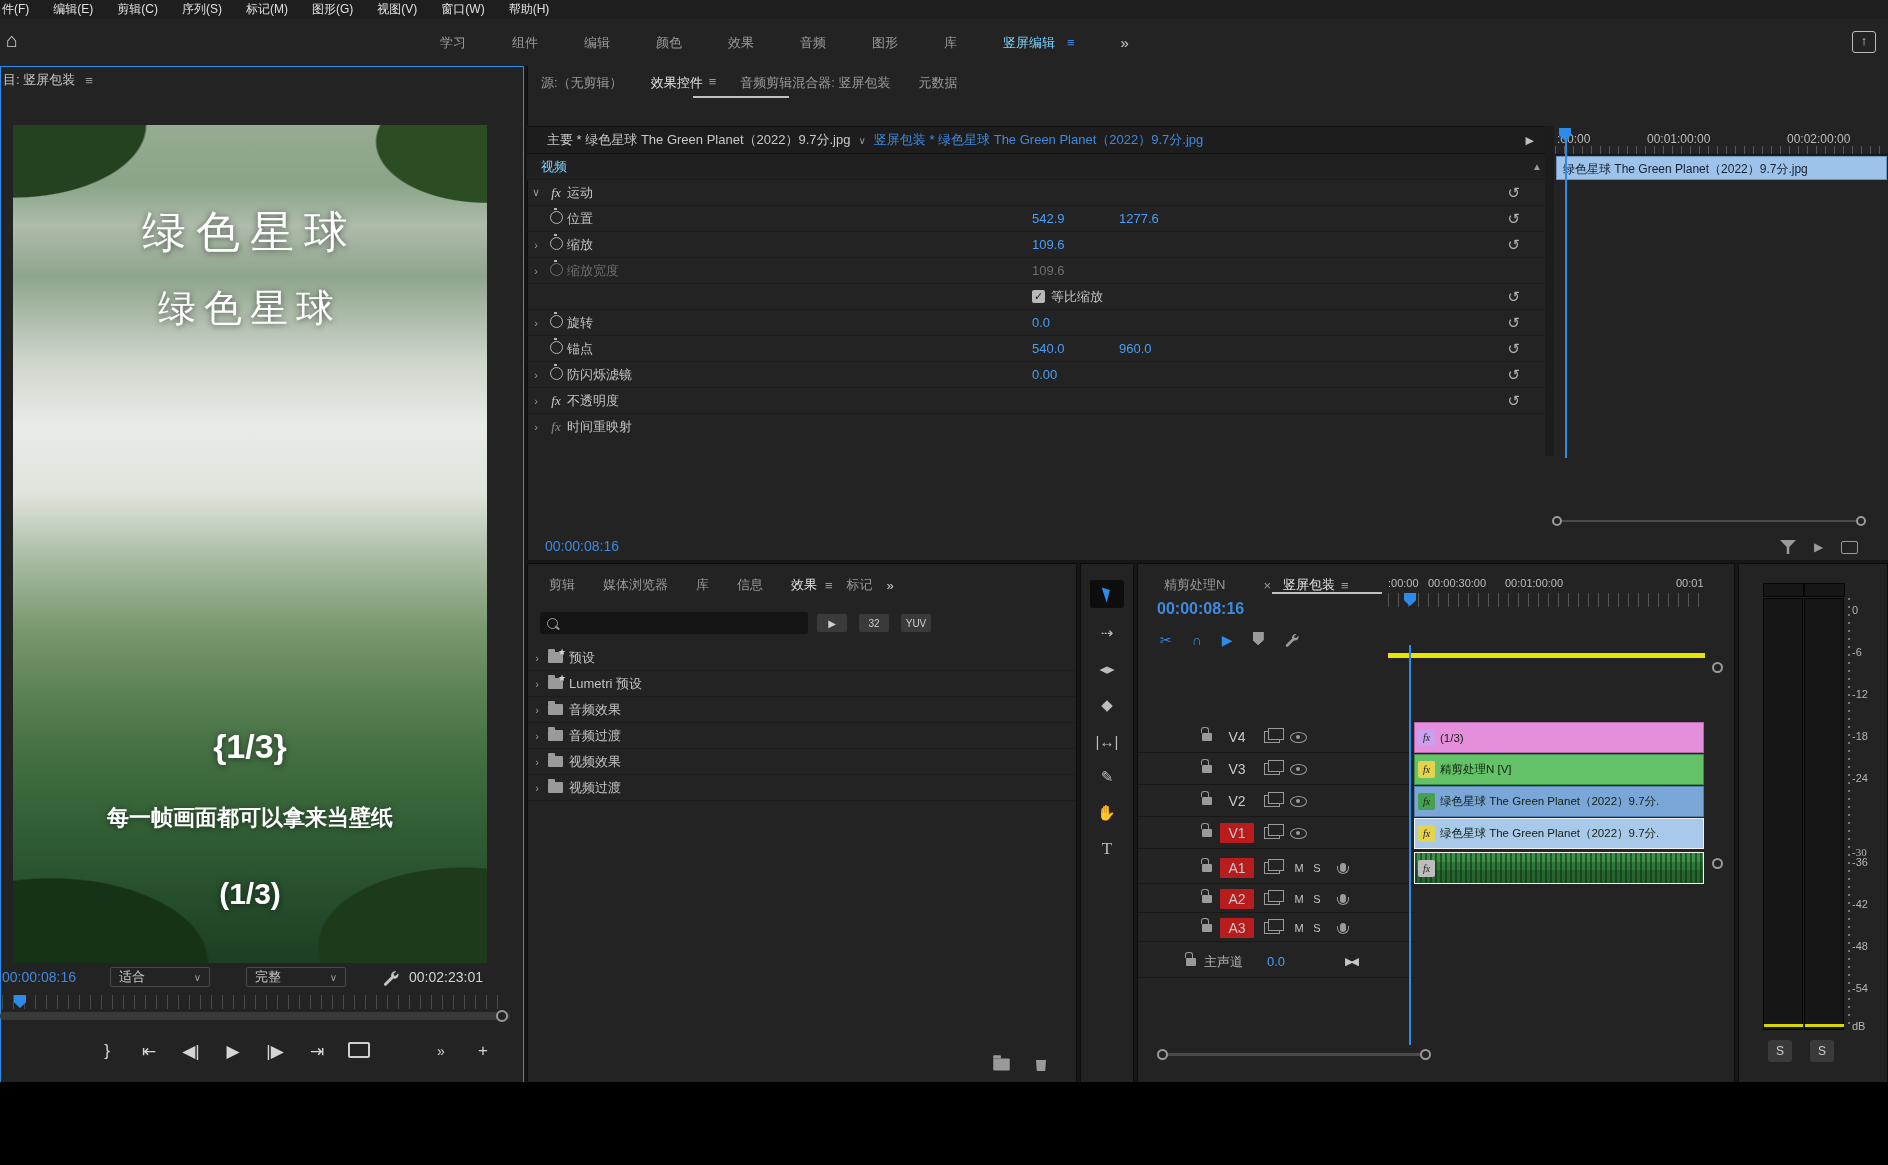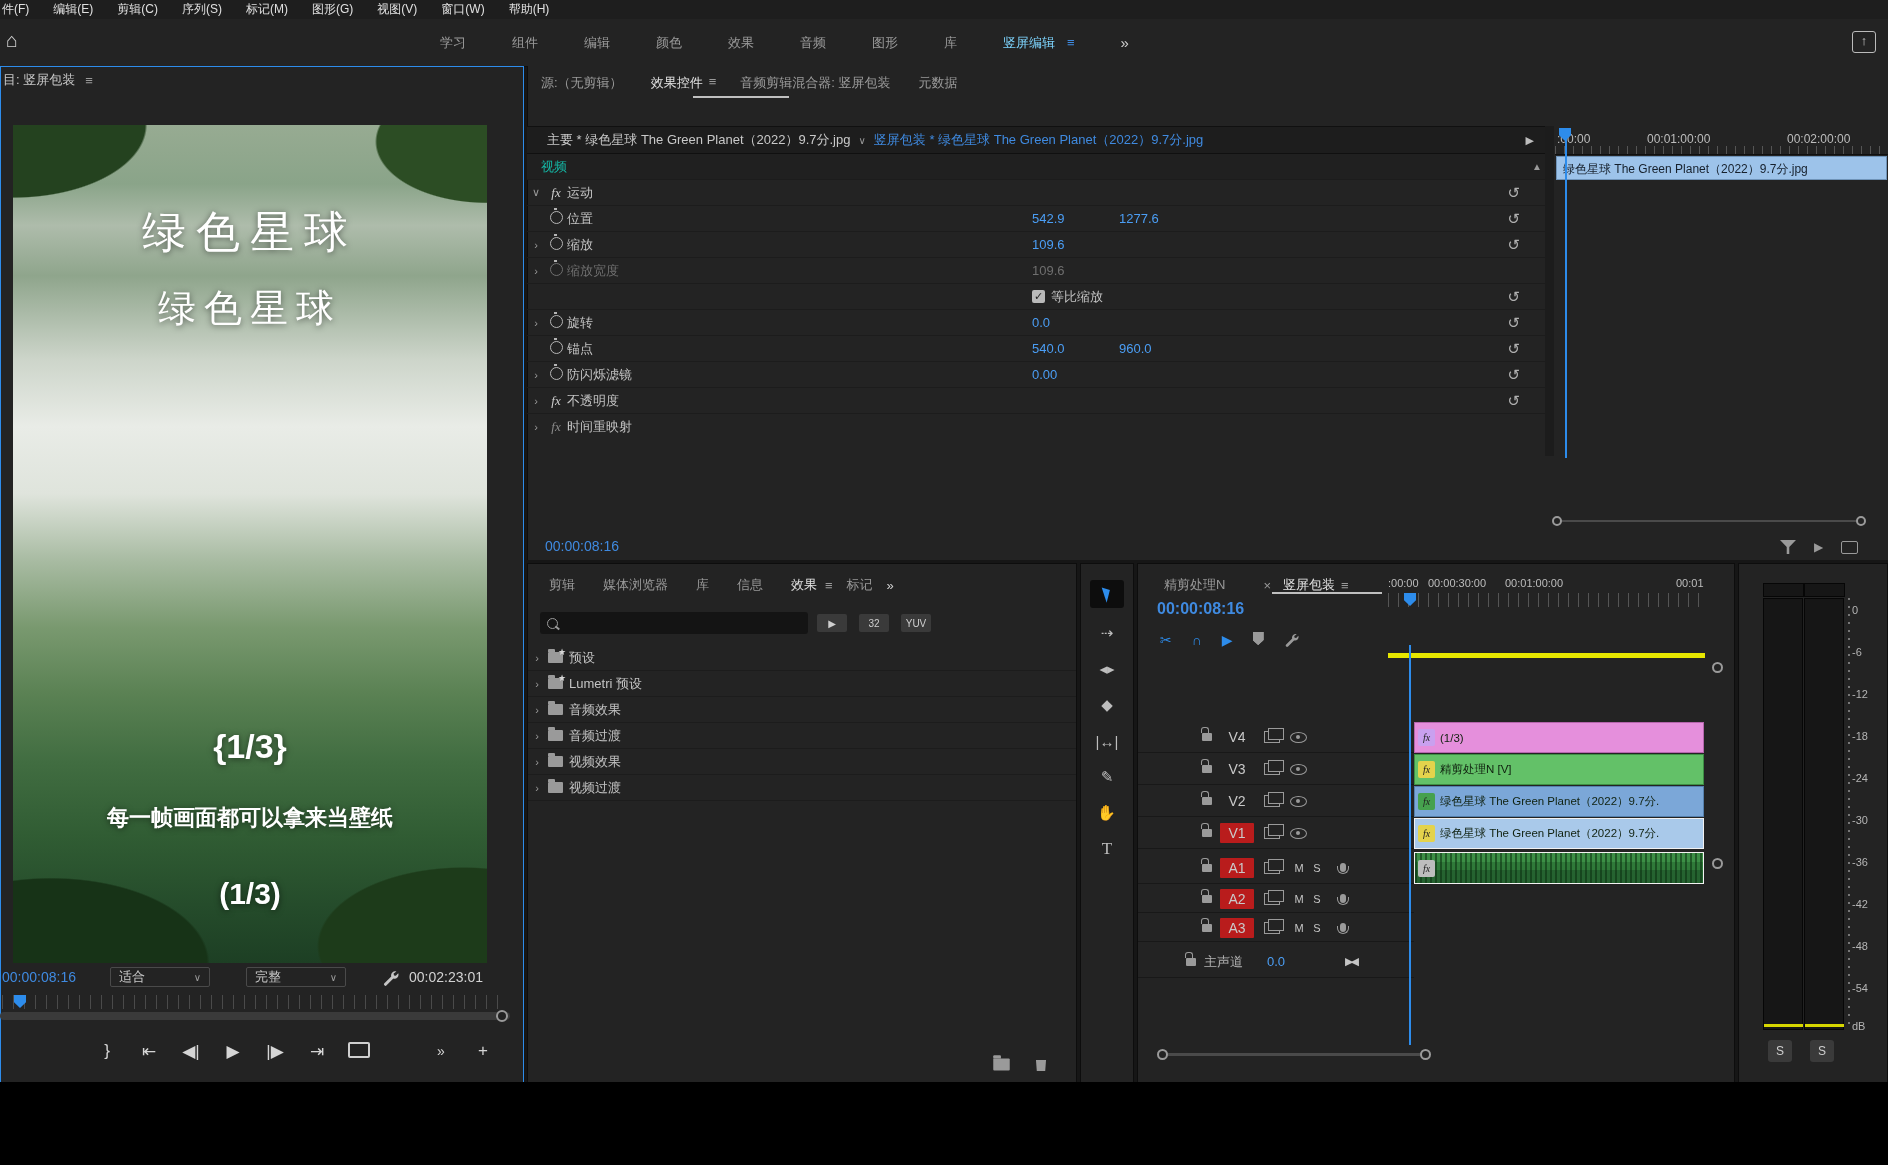--- a/index.html
+++ b/index.html
@@ -236,21 +236,21 @@
 
   <div class="abs echead">
     <span style="padding-left:20px;color:#c9c9c9;white-space:nowrap;">主要 * 绿色星球 The Green Planet（2022）9.7分.jpg</span>
     <span style="margin:0 8px;color:#9a9a9a;font-size:10px;">∨</span>
     <span style="color:#3f8ae0;white-space:nowrap;overflow:hidden;max-width:560px;">竖屏包装 * 绿色星球 The Green Planet（2022）9.7分.jpg</span>
     <span style="position:absolute;right:14px;color:#bdbdbd;font-size:11px;">▶</span>
   </div>
 
   
   <div class="abs ecrow" style="left:527px;top:154px;background:#202020;">
-    <span style="padding-left:14px;color:#14b8a6;">视频</span>
+    <span style="padding-left:14px;color:#7dd3fc;">视频</span>
     <span style="position:absolute;right:6px;color:#9a9a9a;font-size:10px;">▲</span>
   </div>
   <div class="abs ecrow" style="left:527px;top:180px;">
     <span class="ec-tw">∨</span>
     <span class="ec-ic fxg">fx</span>
     <span>运动</span>
     <span class="ecreset">↺</span>
   </div>
   <div class="abs ecrow" style="left:527px;top:206px;">
     <span class="ec-tw"></span>
@@ -530,21 +530,21 @@
   <div class="abs mbar" style="left:1763px;top:598px;height:432px;"></div>
   <div class="abs mbar" style="left:1804px;top:598px;height:432px;"></div>
   <div class="abs" style="left:1764px;top:1024px;width:39px;height:3px;background:#d6d600;"></div>
   <div class="abs" style="left:1805px;top:1024px;width:39px;height:3px;background:#d6d600;"></div>
   <div class="abs" style="left:1848px;top:598px;width:2px;height:432px;background:repeating-linear-gradient(180deg,#777 0 2px,transparent 2px 8px);"></div>
   <span class="abs mlab" style="top:604px;">0</span>
   <span class="abs mlab" style="top:646px;">-6</span>
   <span class="abs mlab" style="top:688px;">-12</span>
   <span class="abs mlab" style="top:730px;">-18</span>
   <span class="abs mlab" style="top:772px;">-24</span>
-  <span class="abs mlab" style="top:814px;">-30</span>
+  <span class="abs mlab" style="top:846px;font-family:Liberation Serif, serif;">-30</span>
   <span class="abs mlab" style="top:856px;">-36</span>
   <span class="abs mlab" style="top:898px;">-42</span>
   <span class="abs mlab" style="top:940px;">-48</span>
   <span class="abs mlab" style="top:982px;">-54</span>
   <span class="abs mlab" style="top:1020px;">dB</span>
   <span class="abs sbtn" style="left:1768px;top:1040px;">S</span>
   <span class="abs sbtn" style="left:1810px;top:1040px;">S</span>
 
   
   <div class="abs taskbar"></div>

